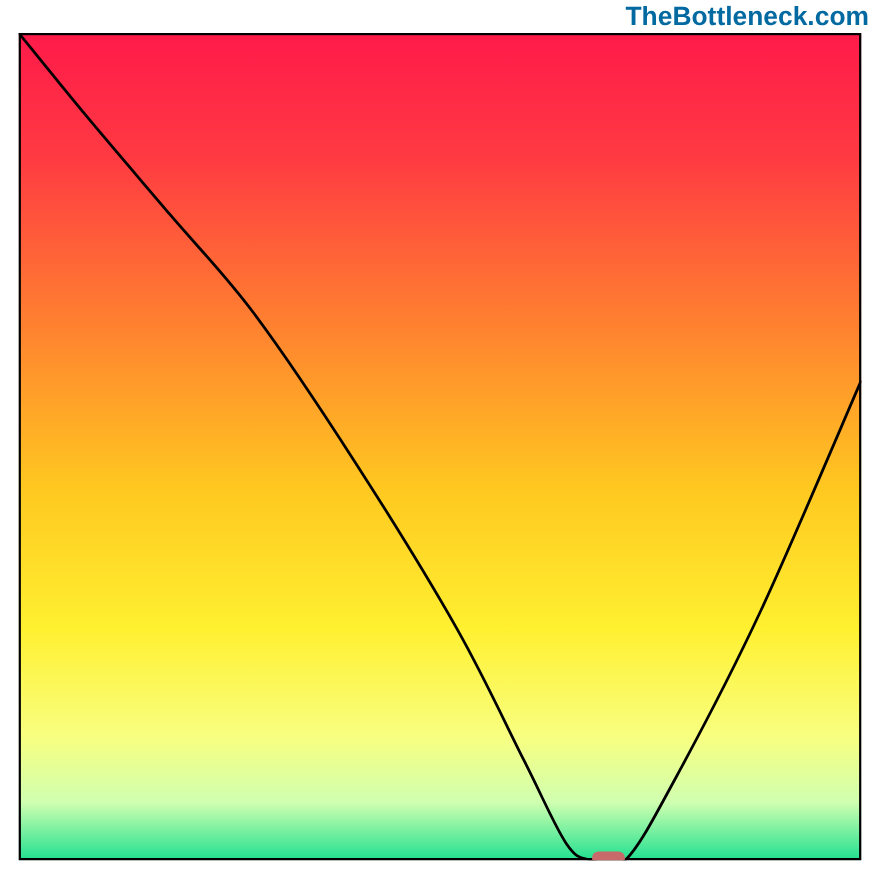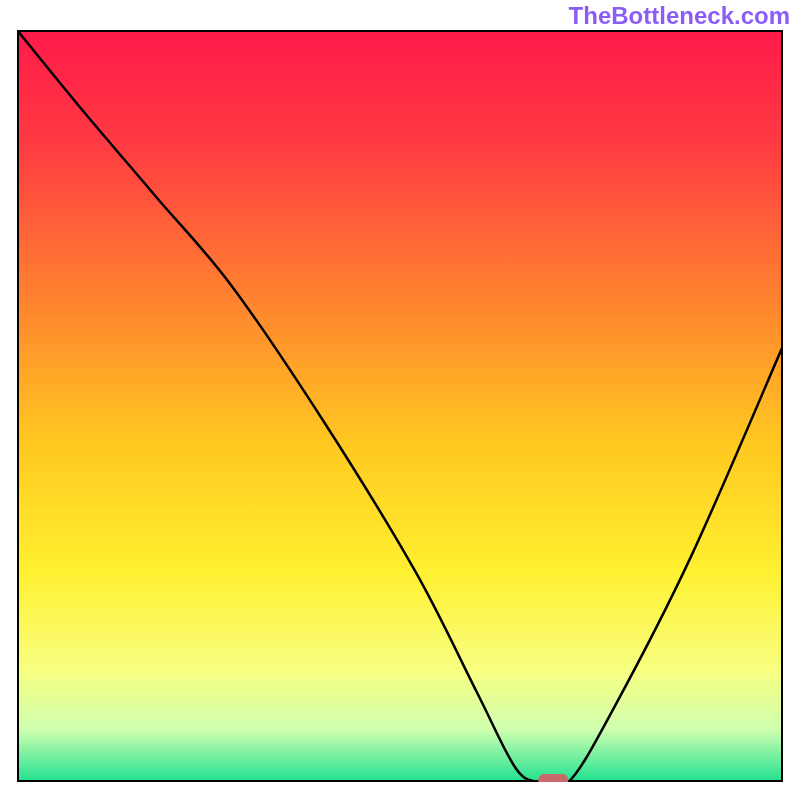--- a/index.html
+++ b/index.html
@@ -15,21 +15,21 @@
     width: 800px;
     height: 800px;
   }
   .watermark {
     position: absolute;
     top: 2px;
     right: 10px;
     font-family: Arial, sans-serif;
     font-size: 24px;
     font-weight: bold;
-    color: #8b5cf6;
+    color: #0369a1;
     z-index: 10;
   }
   .plot-area {
     position: absolute;
     left: 17px;
     top: 30px;
     width: 766px;
     height: 752px;
     box-sizing: border-box;
   }

